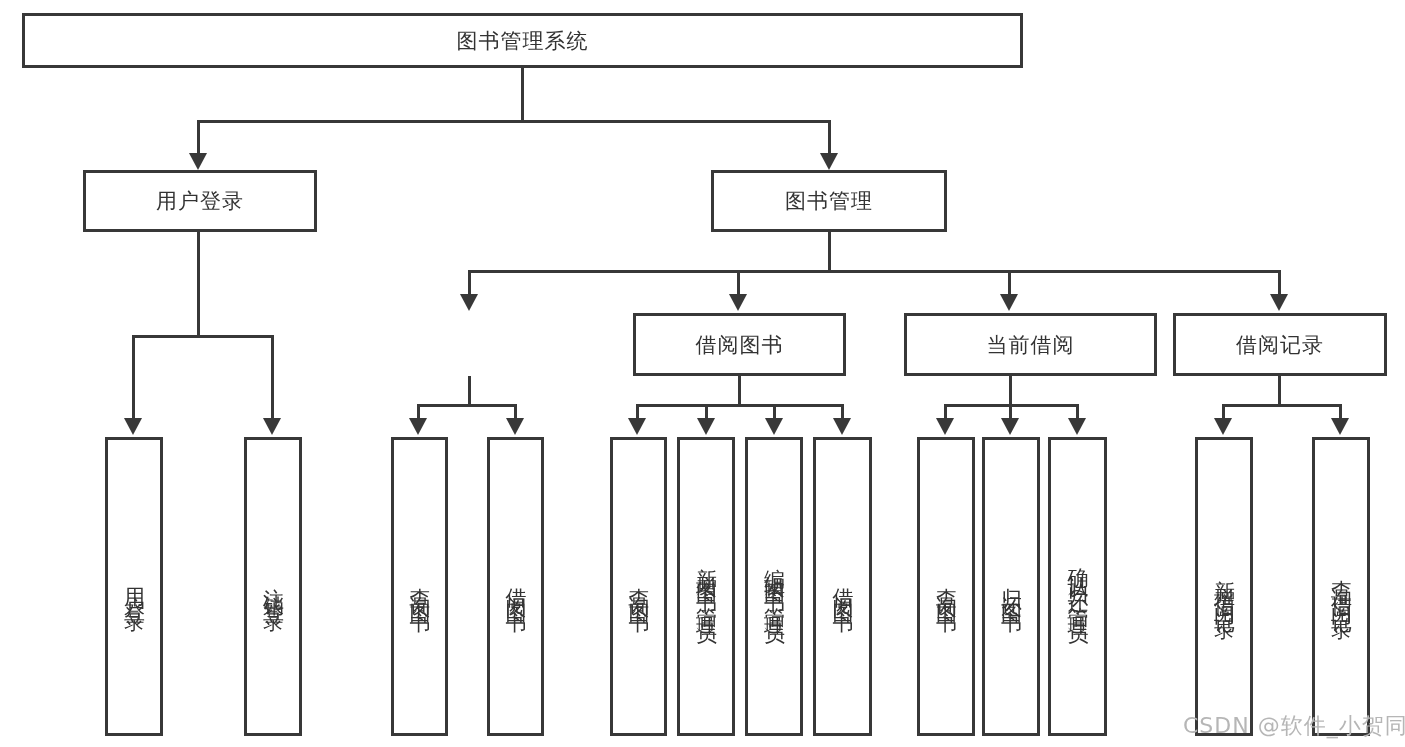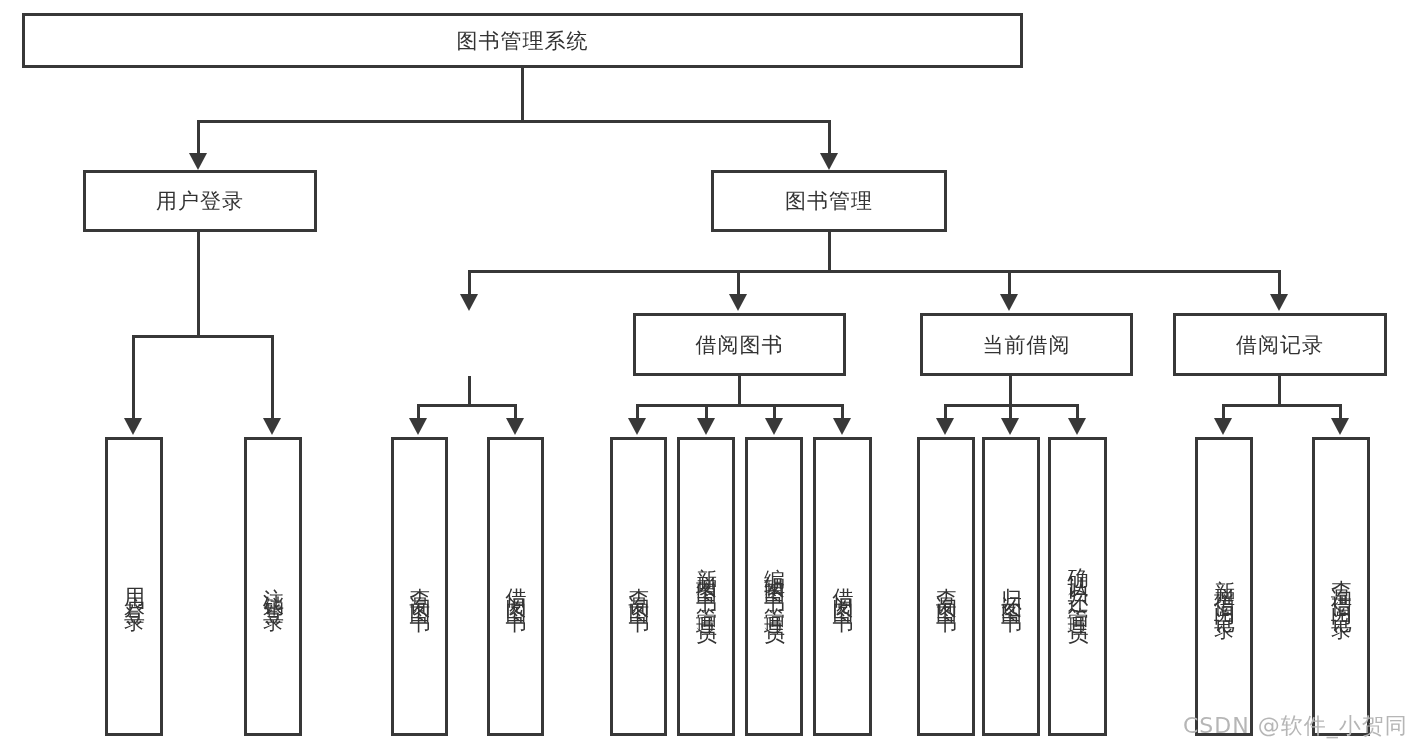--- a/index.html
+++ b/index.html
@@ -78,21 +78,21 @@
   <div class="node" style="left:83px; top:170px; width:234px; height:62px;">
     <span class="lbl">用户登录</span>
   </div>
   <div class="node" style="left:711px; top:170px; width:236px; height:62px;">
     <span class="lbl">图书管理</span>
   </div>
 
   <div class="node" style="left:633px; top:313px; width:213px; height:63px;">
     <span class="lbl">借阅图书</span>
   </div>
-  <div class="node" style="left:904px; top:313px; width:213px; height:63px;margin-left:16px;">
+  <div class="node" style="left:904px; top:313px; width:253px; height:63px;">
     <span class="lbl">当前借阅</span>
   </div>
   <div class="node" style="left:1173px; top:313px; width:214px; height:63px;">
     <span class="lbl">借阅记录</span>
   </div>
 
   <div class="node leaf" style="left:105px; top:437px; width:58px; height:299px;">
     <span class="lbl">用户登录</span>
   </div>
   <div class="node leaf" style="left:244px; top:437px; width:58px; height:299px;">

